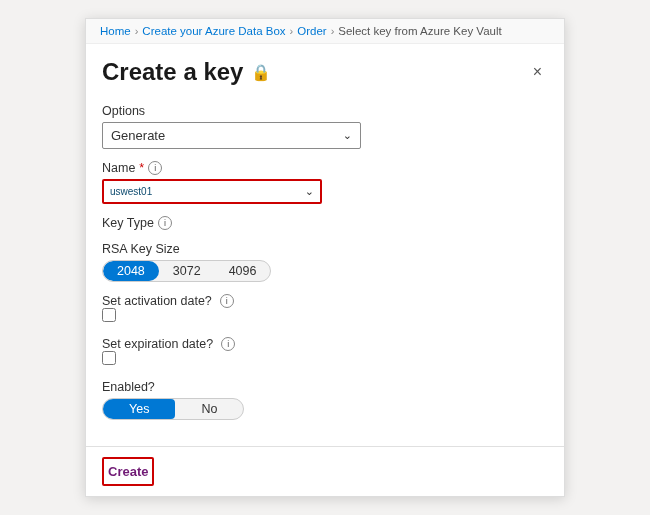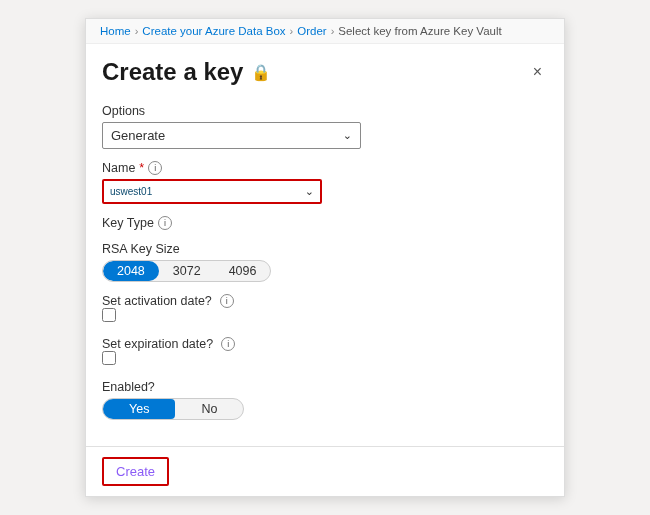--- a/index.html
+++ b/index.html
@@ -221,25 +221,25 @@
 
     .modal-footer {
       padding: 10px 16px;
       border-top: 1px solid #e0e0e0;
       display: flex;
       align-items: center;
       gap: 8px;
     }
     .btn-create {
       background: #fff;
-      color: #8b5cf6;
+      color: #701a75;
       border: 2px solid #c00;
-      padding: 5px 12px;
+      padding: 5px 4px;
       font-size: 13px;
-      font-weight: 400;
+      font-weight: 700;
       cursor: pointer;
       border-radius: 2px;
     }
   </style>
 </head>
 <body>
 
 <div class="modal-container">
 
   <div class="breadcrumb-bar">

